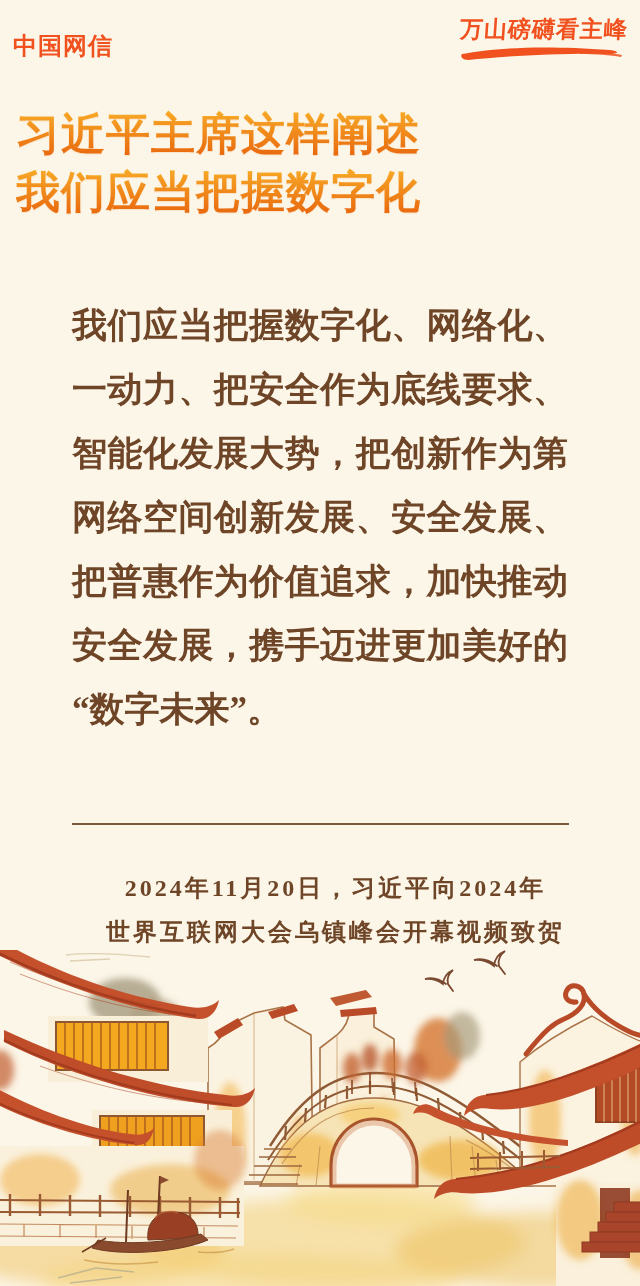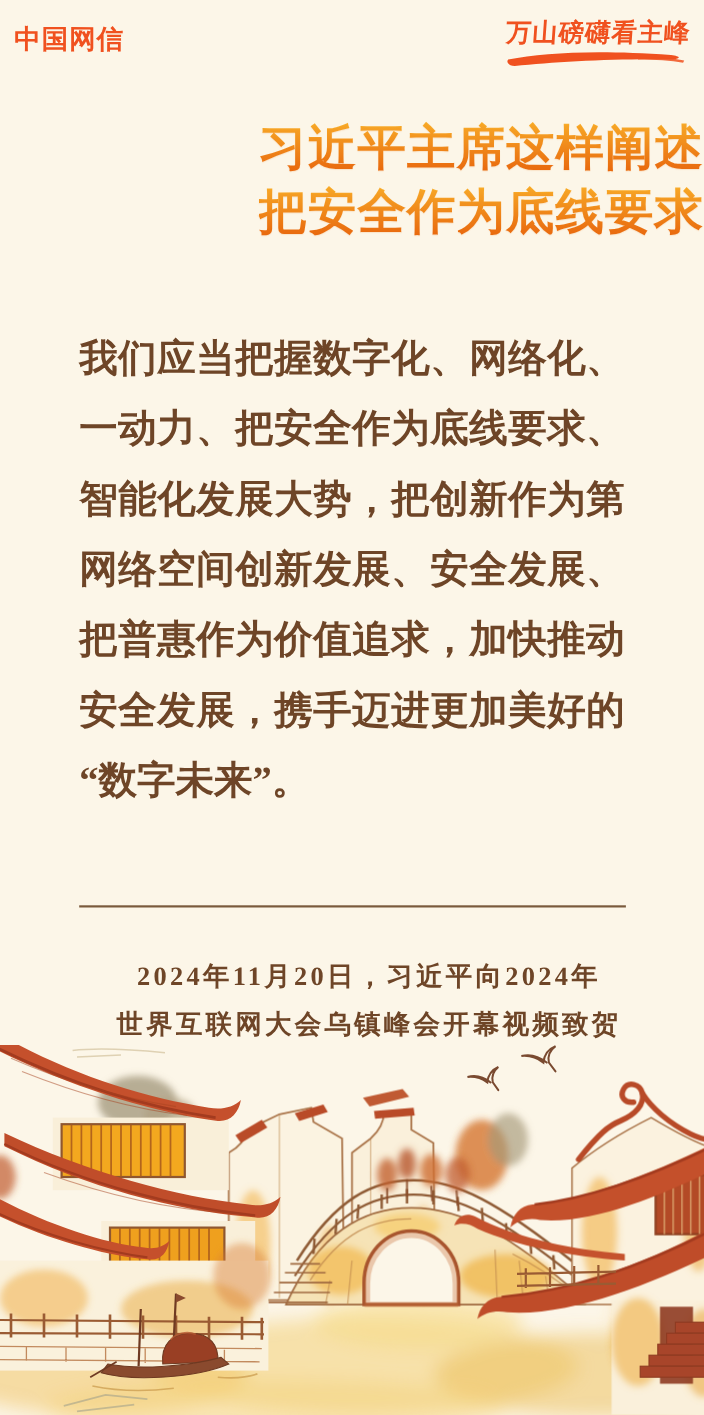--- a/index.html
+++ b/index.html
@@ -1,30 +1,30 @@
 <!DOCTYPE html>
 <html style="--bg: #FCF6E8; --accent: #F0511F; --title-top: #F9AE2A; --title-bottom: #E8650D; --ink: #6E4527; --divider: #7A5A3C; --roof: #C4502B; --wash: #F2C45E;"><head>
 <meta charset="utf-8">
 <style>
   html,body{margin:0;padding:0;}
   body{width:640px;font-family:"Liberation Serif","DejaVu Serif",serif;}
   .page{position:relative;width:640px;height:1286px;background:var(--bg,#FCF6E8);overflow:hidden;}
 
   
   .hdr{position:absolute;top:14px;left:0;right:0;height:56px;}
-  .logo{position:absolute;left:13px;top:6px;font-family:"Liberation Sans","DejaVu Sans",sans-serif;
+  .logo{position:absolute;left:13px;top:16px;font-family:"Liberation Sans","DejaVu Sans",sans-serif;
         font-weight:800;font-size:24px;letter-spacing:1px;color:var(--accent,#F0511F);}
   .slogan-wrap{position:absolute;right:12px;top:0;text-align:right;}
   .slogan{font-family:"Liberation Sans","DejaVu Sans",sans-serif;font-weight:800;font-size:23px;
           letter-spacing:1px;color:var(--accent,#F0511F);transform:skewX(-4deg);display:inline-block;}
   .swoosh{display:block;margin-top:1px;}
 
   
-  .title{position:absolute;top:106px;left:0;right:0;text-align:right;line-height:58px;
-         font-size:44px;font-weight:700;letter-spacing:1px;}
+  .title{position:absolute;top:106px;left:0;right:0;text-align:left;line-height:58px;
+         font-size:44px;font-weight:700;letter-spacing:1px;padding-left:16px;}
   .title .tline{display:inline-block;background:linear-gradient(180deg,var(--title-top,#F9AE2A) 12%,var(--title-bottom,#E8650D) 88%);
          -webkit-background-clip:text;background-clip:text;color:transparent;
          text-shadow:0 1px 1px rgba(233,118,20,.15);}
 
   
   .quote{position:absolute;top:294px;left:72px;right:72px;color:var(--ink,#6E4527);
          font-size:35px;font-weight:600;line-height:64px;}
   .qline{text-align:justify;text-align-last:justify;}
   .qline--last{text-align:center;text-align-last:left;}
 
@@ -49,21 +49,21 @@
       <span class="slogan">万山磅礴看主峰</span>
       <svg class="swoosh" width="163" height="16" viewBox="0 0 163 16">
         <path d="M2,8 C35,2 80,-1 150,4 C158,5 160,7 152,8 C100,7 45,10 8,14 C2,14 0,10 2,8 Z" fill="#F0511F"></path>
         <path d="M120,6 C140,6 152,7 162,9 L161,11 C150,9 136,8 120,8 Z" fill="#F0511F" opacity=".85"></path>
       </svg>
     </div>
   </div>
 
   <div class="title">
     <span class="tline">习近平主席这样阐述</span><br>
-    <span class="tline">把安全作为底线要求</span>
+    <span class="tline">我们应当把握数字化</span>
   </div>
 
   <div class="quote">
     <div class="qline">我们应当把握数字化、网络化、</div>
     <div class="qline">一动力、把安全作为底线要求、</div>
     <div class="qline">智能化发展大势，把创新作为第</div>
     <div class="qline">网络空间创新发展、安全发展、</div>
     <div class="qline">把普惠作为价值追求，加快推动</div>
     <div class="qline">安全发展，携手迈进更加美好的</div>
     <div class="qline qline--last">“数字未来”。</div>

